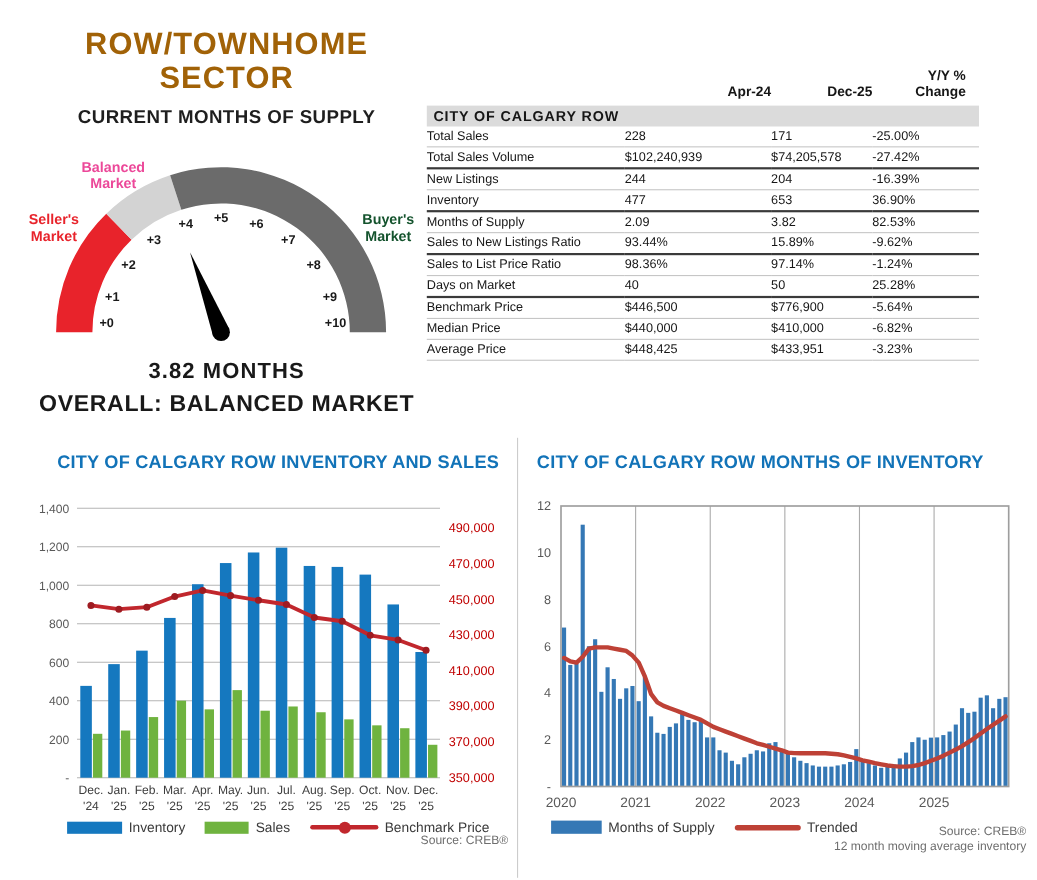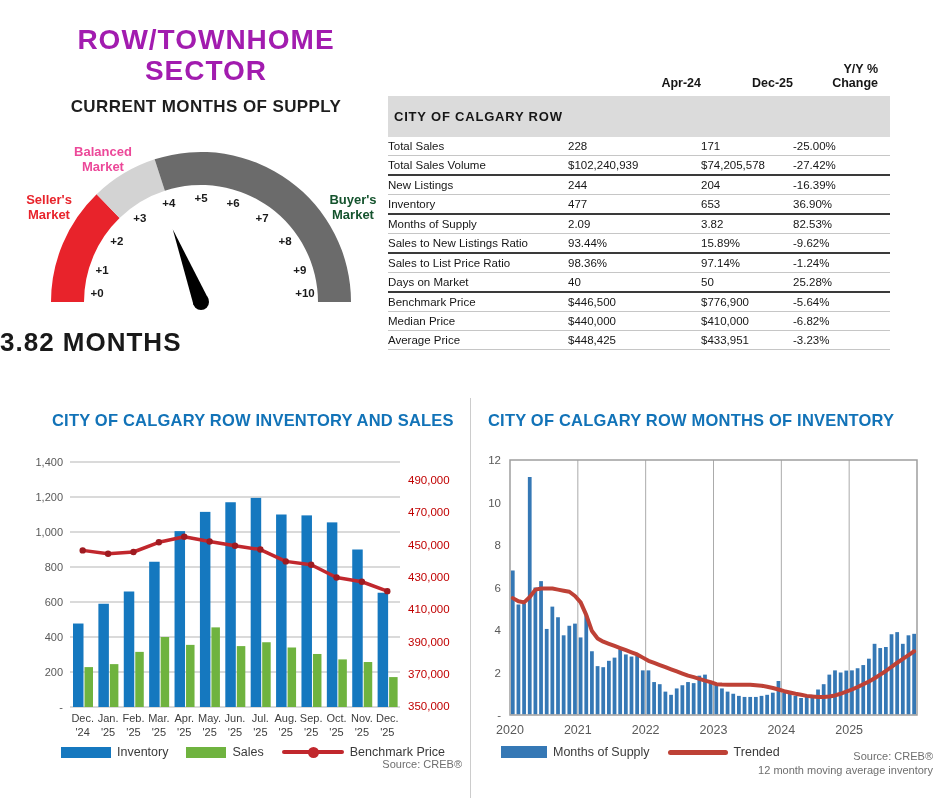--- a/index.html
+++ b/index.html
@@ -2,45 +2,45 @@
 <html><head>
 <meta charset="utf-8">
 <style>
   html,body{margin:0;padding:0;background:#fff;}
   #page{position:relative;width:943px;height:800px;background:#ffffff;
         font-family:"Liberation Sans",sans-serif;overflow:hidden;color:#1a1a1a;}
 
   
   #gauge-panel{position:absolute;left:0;top:0;width:412px;height:395px;}
   .big-title{position:absolute;left:0;width:412px;text-align:center;
-             font-size:28px;font-weight:bold;letter-spacing:1px;color:#a21caf;}
+             font-size:28px;font-weight:bold;letter-spacing:1px;color:#a16207;}
   #title-line1{top:24px;} #title-line2{top:55px;}
   #gauge-subtitle{position:absolute;left:0;top:97px;width:412px;text-align:center;
                   font-size:17px;font-weight:bold;letter-spacing:.4px;color:#1e1e1e;}
   .zone{position:absolute;width:92px;font-size:13px;font-weight:bold;
         line-height:15px;text-align:center;}
   #zone-seller{left:3px;top:192px;color:#e8232b;}
   #zone-balanced{left:57px;top:144px;color:#ec4899;}
   #zone-buyer{left:307px;top:192px;color:#14532d;}
   #gauge-svg{position:absolute;left:0;top:132px;}
-  #gauge-value{position:absolute;left:0;top:327px;width:412px;text-align:left;
-               font-size:26px;font-weight:bold;letter-spacing:1px;color:#191919;}
+  #gauge-value{position:absolute;left:0;top:327px;width:412px;text-align:center;
+               font-size:20px;font-weight:bold;letter-spacing:1px;color:#191919;}
   #gauge-overall{position:absolute;left:0;top:356px;width:412px;text-align:center;
                  font-size:21px;font-weight:bold;letter-spacing:.6px;color:#191919;}
 
   
   #kpi-wrap{position:absolute;left:388px;top:62px;width:502px;}
   #kpi-table{width:100%;border-collapse:collapse;font-size:11.5px;color:#161616;}
   #kpi-table th{font-weight:bold;text-align:right;vertical-align:bottom;
                 font-size:12.5px;line-height:14px;padding:0 0 6px 0;}
   #kpi-table th.lbl{text-align:left;}
   #kpi-table td{padding:3px 0;border-bottom:1px solid #c6c6c6;}
   #kpi-table tr.thick td{border-bottom:2px solid #3a3a3a;}
   #kpi-table tr.section td{background:#dbdbdb;font-weight:bold;font-size:13px;
-                letter-spacing:.8px;padding:13px 6px;border-bottom:none;}
+                letter-spacing:.8px;padding:2px 6px;border-bottom:none;}
   #kpi-table td.num{}
   #kpi-table td.pad, #kpi-table th.pad{padding-right:12px;}
 
   
   .chart-panel{position:absolute;top:398px;height:400px;}
   #chart-left{left:15px;width:455px;}
   #chart-right{left:470px;width:472px;border-left:1px solid #cccccc;}
   .chart-title{position:absolute;top:13px;margin:0;font-size:16.5px;font-weight:bold;
                color:#1273b8;letter-spacing:.2px;white-space:nowrap;}
   #chart-left .chart-title{left:37px;}
@@ -99,20 +99,21 @@
         <text x="233.13776741499453" y="75.09012230530404" font-family="&quot;Liberation Sans&quot;,sans-serif" font-size="11.5" font-weight="bold" fill="#1a1a1a" text-anchor="middle">+6</text>
         <text x="262.1296662384172" y="89.86223258500546" font-family="&quot;Liberation Sans&quot;,sans-serif" font-size="11.5" font-weight="bold" fill="#1a1a1a" text-anchor="middle">+7</text>
         <text x="285.1377674149945" y="112.8703337615828" font-family="&quot;Liberation Sans&quot;,sans-serif" font-size="11.5" font-weight="bold" fill="#1a1a1a" text-anchor="middle">+8</text>
         <text x="299.909877694696" y="141.86223258500547" font-family="&quot;Liberation Sans&quot;,sans-serif" font-size="11.5" font-weight="bold" fill="#1a1a1a" text-anchor="middle">+9</text>
         <text x="305" y="165" font-family="&quot;Liberation Sans&quot;,sans-serif" font-size="11.5" font-weight="bold" fill="#1a1a1a" text-anchor="middle">+10</text>
         <polygon points="172.74252139704544,97.29845322825955 208.45656889966568,167.10179706636364 193.54343110033432,172.89820293363636" fill="#000000"></polygon>
         <circle cx="201" cy="170" r="8" fill="#000000"></circle>
       </svg>
 
     <div id="gauge-value">3.82 MONTHS</div>
+    <div id="gauge-overall">OVERALL: BALANCED MARKET</div>
   </section>
 
   <section id="kpi-wrap">
     <table id="kpi-table">
       <colgroup>
           <col style="width:180px">
           <col style="width:133px">
           <col style="width:92px">
           <col style="width:97px">
         </colgroup>

